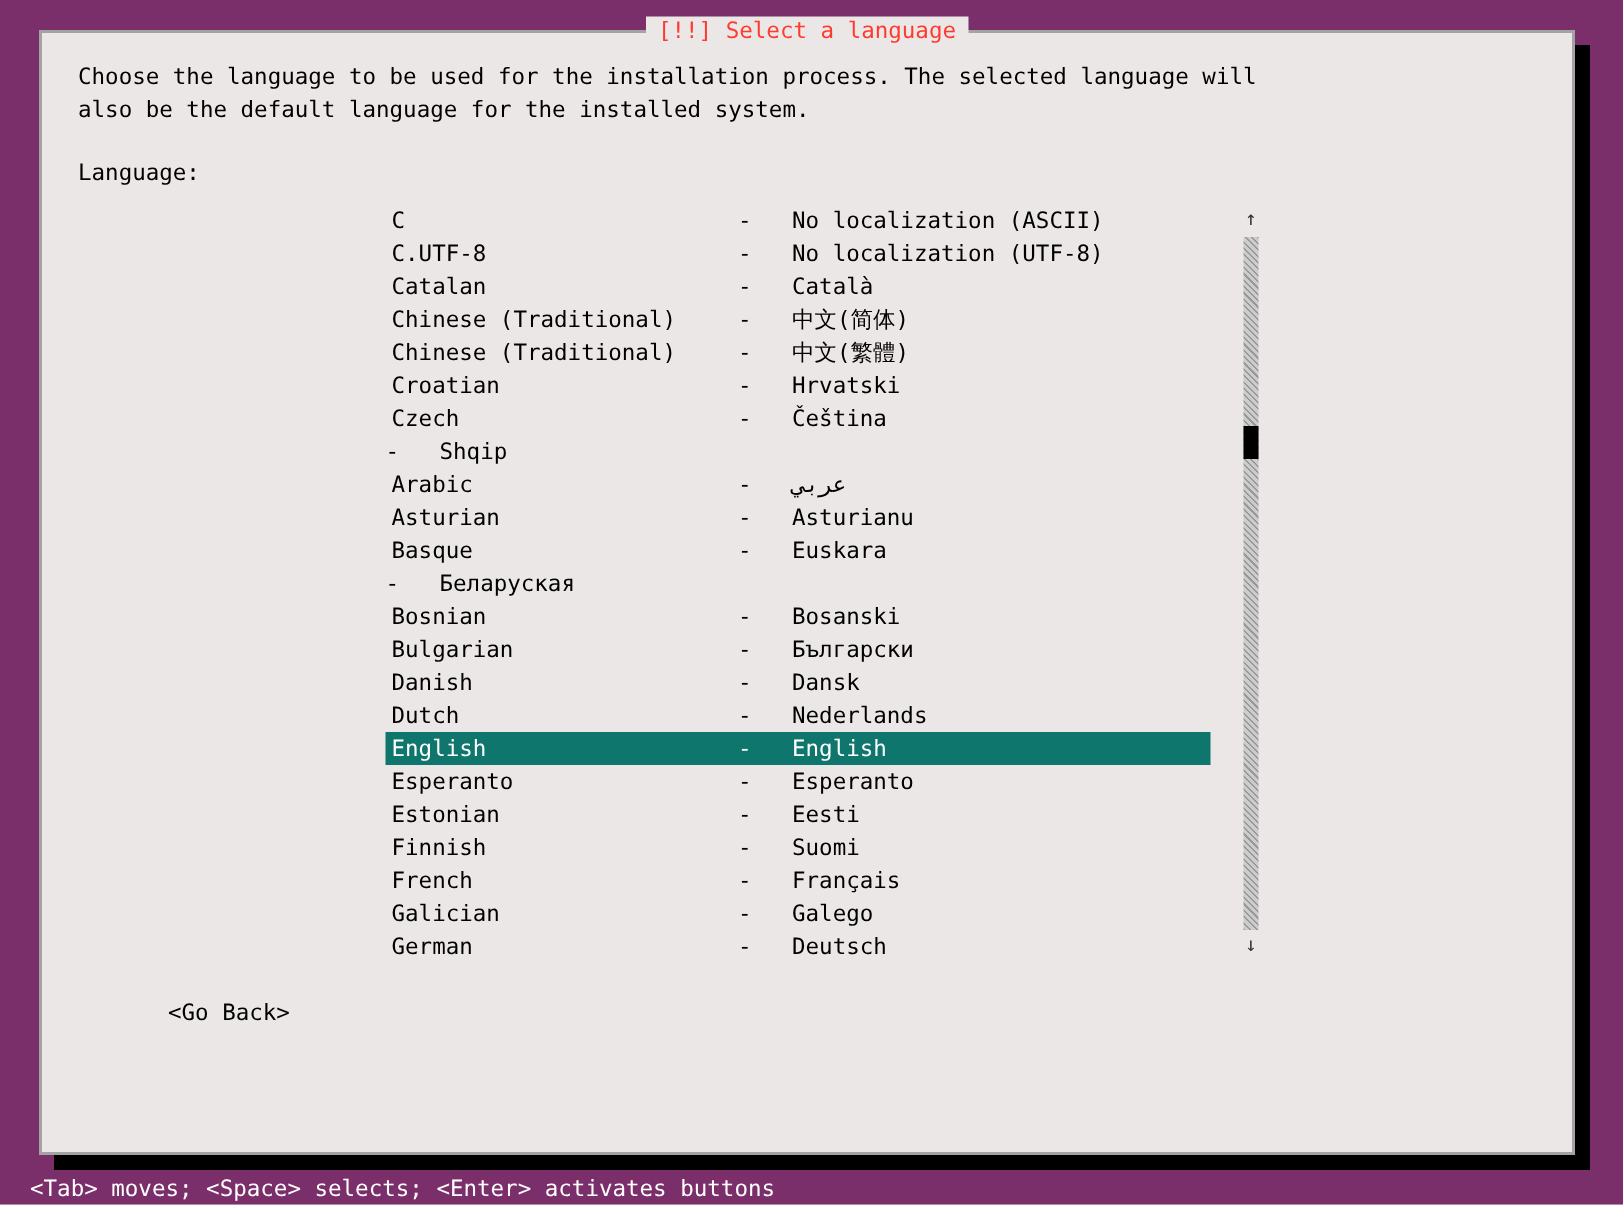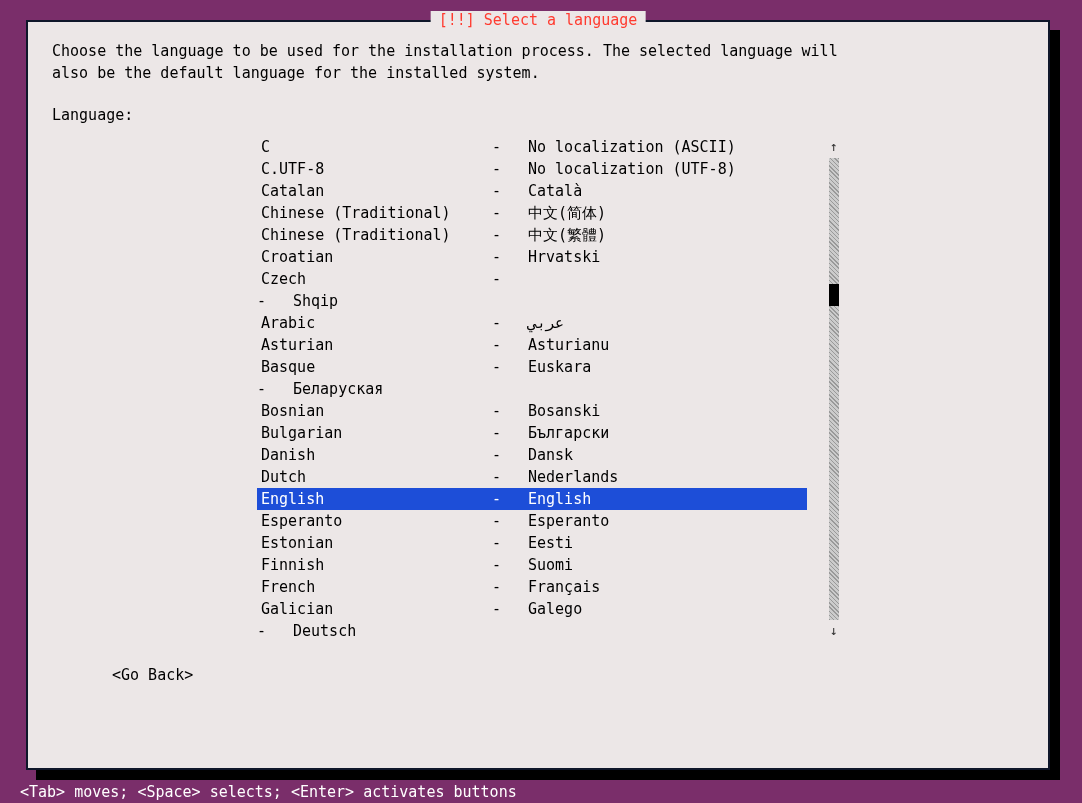--- a/index.html
+++ b/index.html
@@ -24,21 +24,21 @@
       height: 750px;
       background: #000;
     }
     .dialog {
       position: absolute;
       top: 20px;
       left: 26px;
       width: 1024px;
       height: 750px;
       background: #ece7e7;
-      border: 2px solid #0f172a;
+      border: 2px solid #a3a3a3;
     }
     .dialog-title {
       position: absolute;
       top: -11px;
       left: 50%;
       transform: translateX(-50%);
       background: #ece7e7;
       padding: 0 8px;
       color: #ff3a2f;
       white-space: nowrap;
@@ -62,21 +62,21 @@
     }
     .list {
       width: 550px;
     }
     .list-row {
       display: flex;
       line-height: 22px;
       cursor: pointer;
     }
     .list-row.selected {
-      background: #1d4ed8;
+      background: #0f766e;
       color: #fff;
     }
     .col-name {
       width: 235px;
       padding-left: 4px;
       white-space: pre;
     }
     .col-sep {
       width: 36px;
       white-space: pre;
@@ -179,20 +179,21 @@
             <span class="col-native">中文(繁體)</span>
           </div>
           <div class="list-row">
             <span class="col-name">Croatian</span>
             <span class="col-sep">-</span>
             <span class="col-native">Hrvatski</span>
           </div>
           <div class="list-row">
             <span class="col-name">Czech</span>
             <span class="col-sep">-</span>
+            <span class="col-native">Čeština</span>
           </div>
           <div class="list-row">
             <span class="col-sep">-</span>
             <span class="col-native">Shqip</span>
           </div>
           <div class="list-row">
             <span class="col-name">Arabic</span>
             <span class="col-sep">-</span>
             <span class="col-native">عربي</span>
           </div>
@@ -254,20 +255,21 @@
             <span class="col-name">French</span>
             <span class="col-sep">-</span>
             <span class="col-native">Français</span>
           </div>
           <div class="list-row">
             <span class="col-name">Galician</span>
             <span class="col-sep">-</span>
             <span class="col-native">Galego</span>
           </div>
           <div class="list-row">
+            <span class="col-name">German</span>
             <span class="col-sep">-</span>
             <span class="col-native">Deutsch</span>
           </div>
         </div>
       <div class="scrollbar">
         <div class="scroll-arrow">↑</div>
         <div class="scroll-track">
           <div class="scroll-thumb"></div>
         </div>
         <div class="scroll-arrow" style="position:absolute;bottom:0;left:0;right:0;">↓</div>

